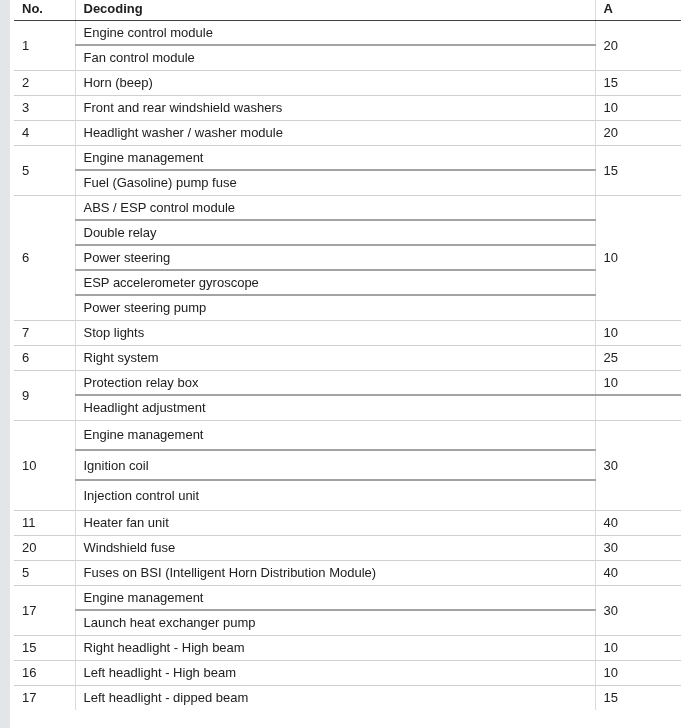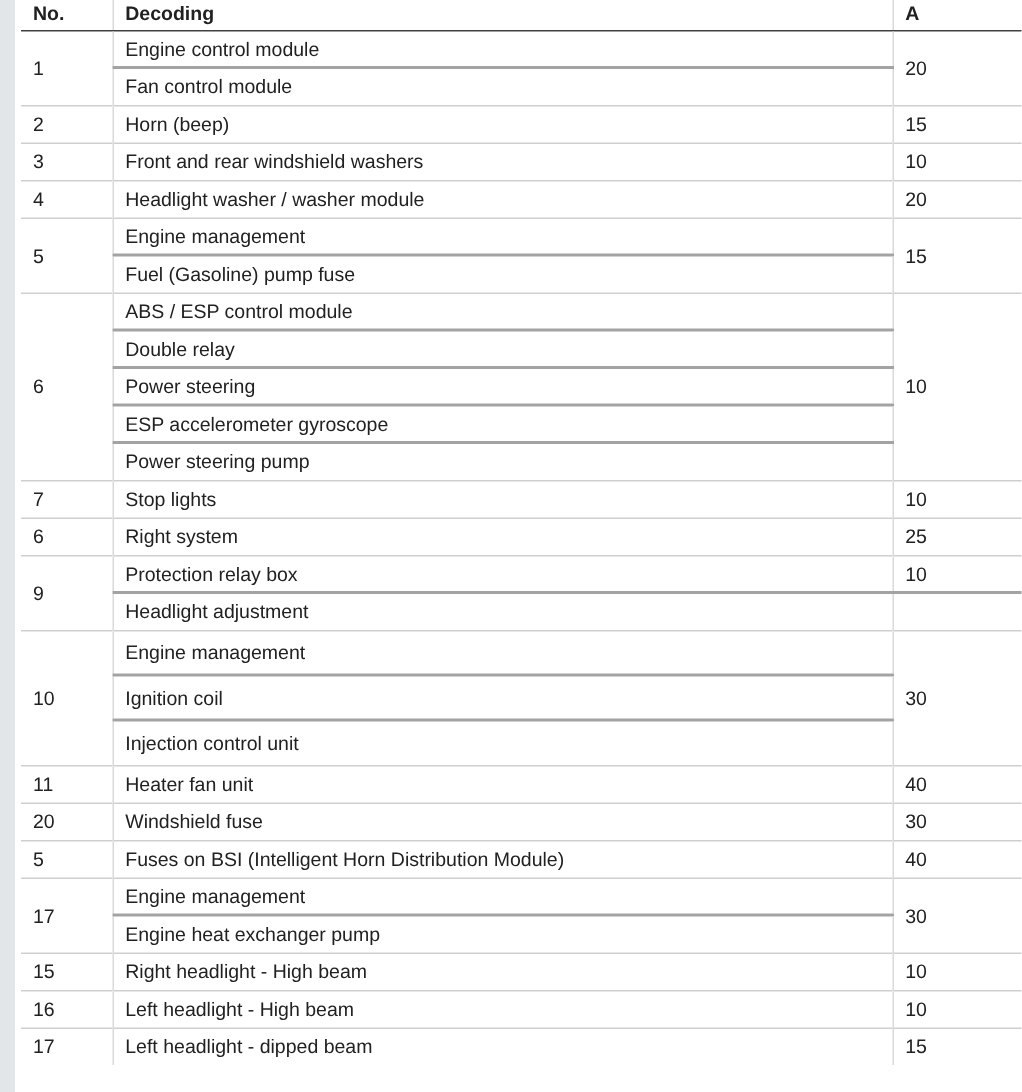--- a/index.html
+++ b/index.html
@@ -166,21 +166,21 @@
           <td rowspan="1">5</td>
           <td class="bl">Fuses on BSI (Intelligent Horn Distribution Module)</td>
           <td class="bl" rowspan="1">40</td>
         </tr>
         <tr class="group-start">
           <td rowspan="2">17</td>
           <td class="bl">Engine management</td>
           <td class="bl" rowspan="2">30</td>
         </tr>
         <tr class="sub-row">
-          <td class="bl">Engine heat exchanger pump</td>
+          <td class="bl">Launch heat exchanger pump</td>
         </tr>
         <tr class="group-start">
           <td rowspan="1">15</td>
           <td class="bl">Right headlight - High beam</td>
           <td class="bl" rowspan="1">10</td>
         </tr>
         <tr class="group-start">
           <td rowspan="1">16</td>
           <td class="bl">Left headlight - High beam</td>
           <td class="bl" rowspan="1">10</td>

